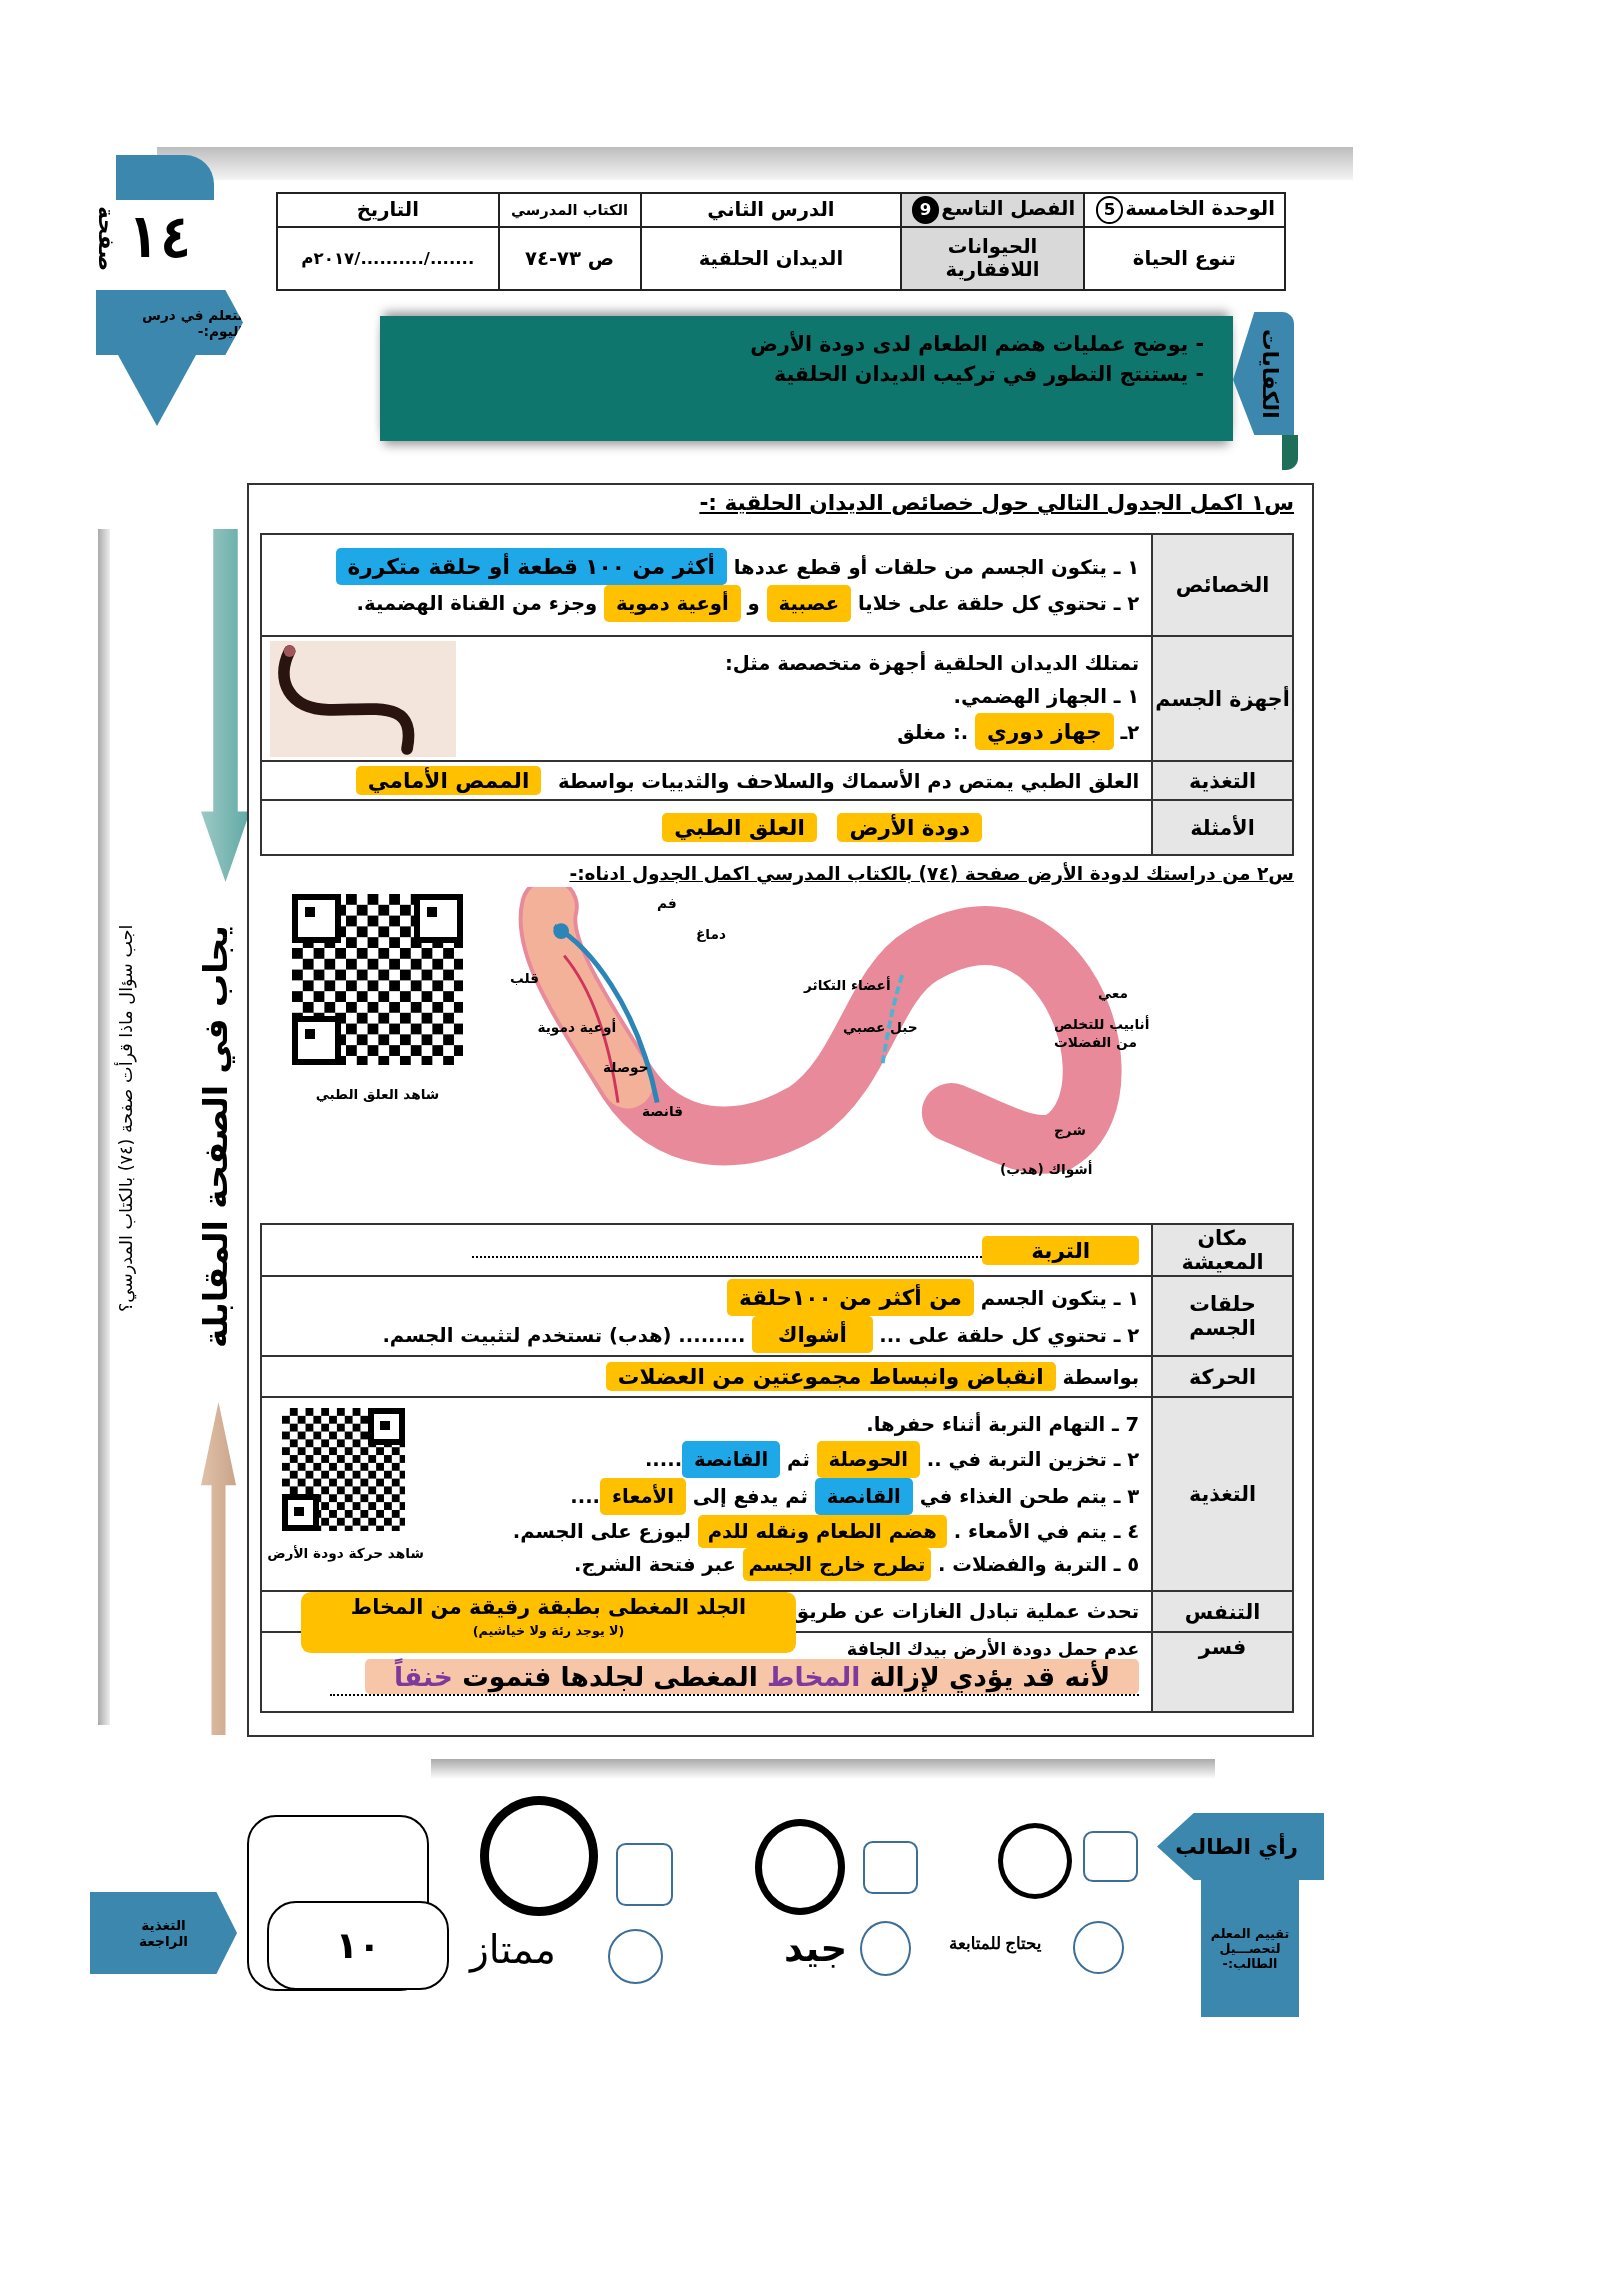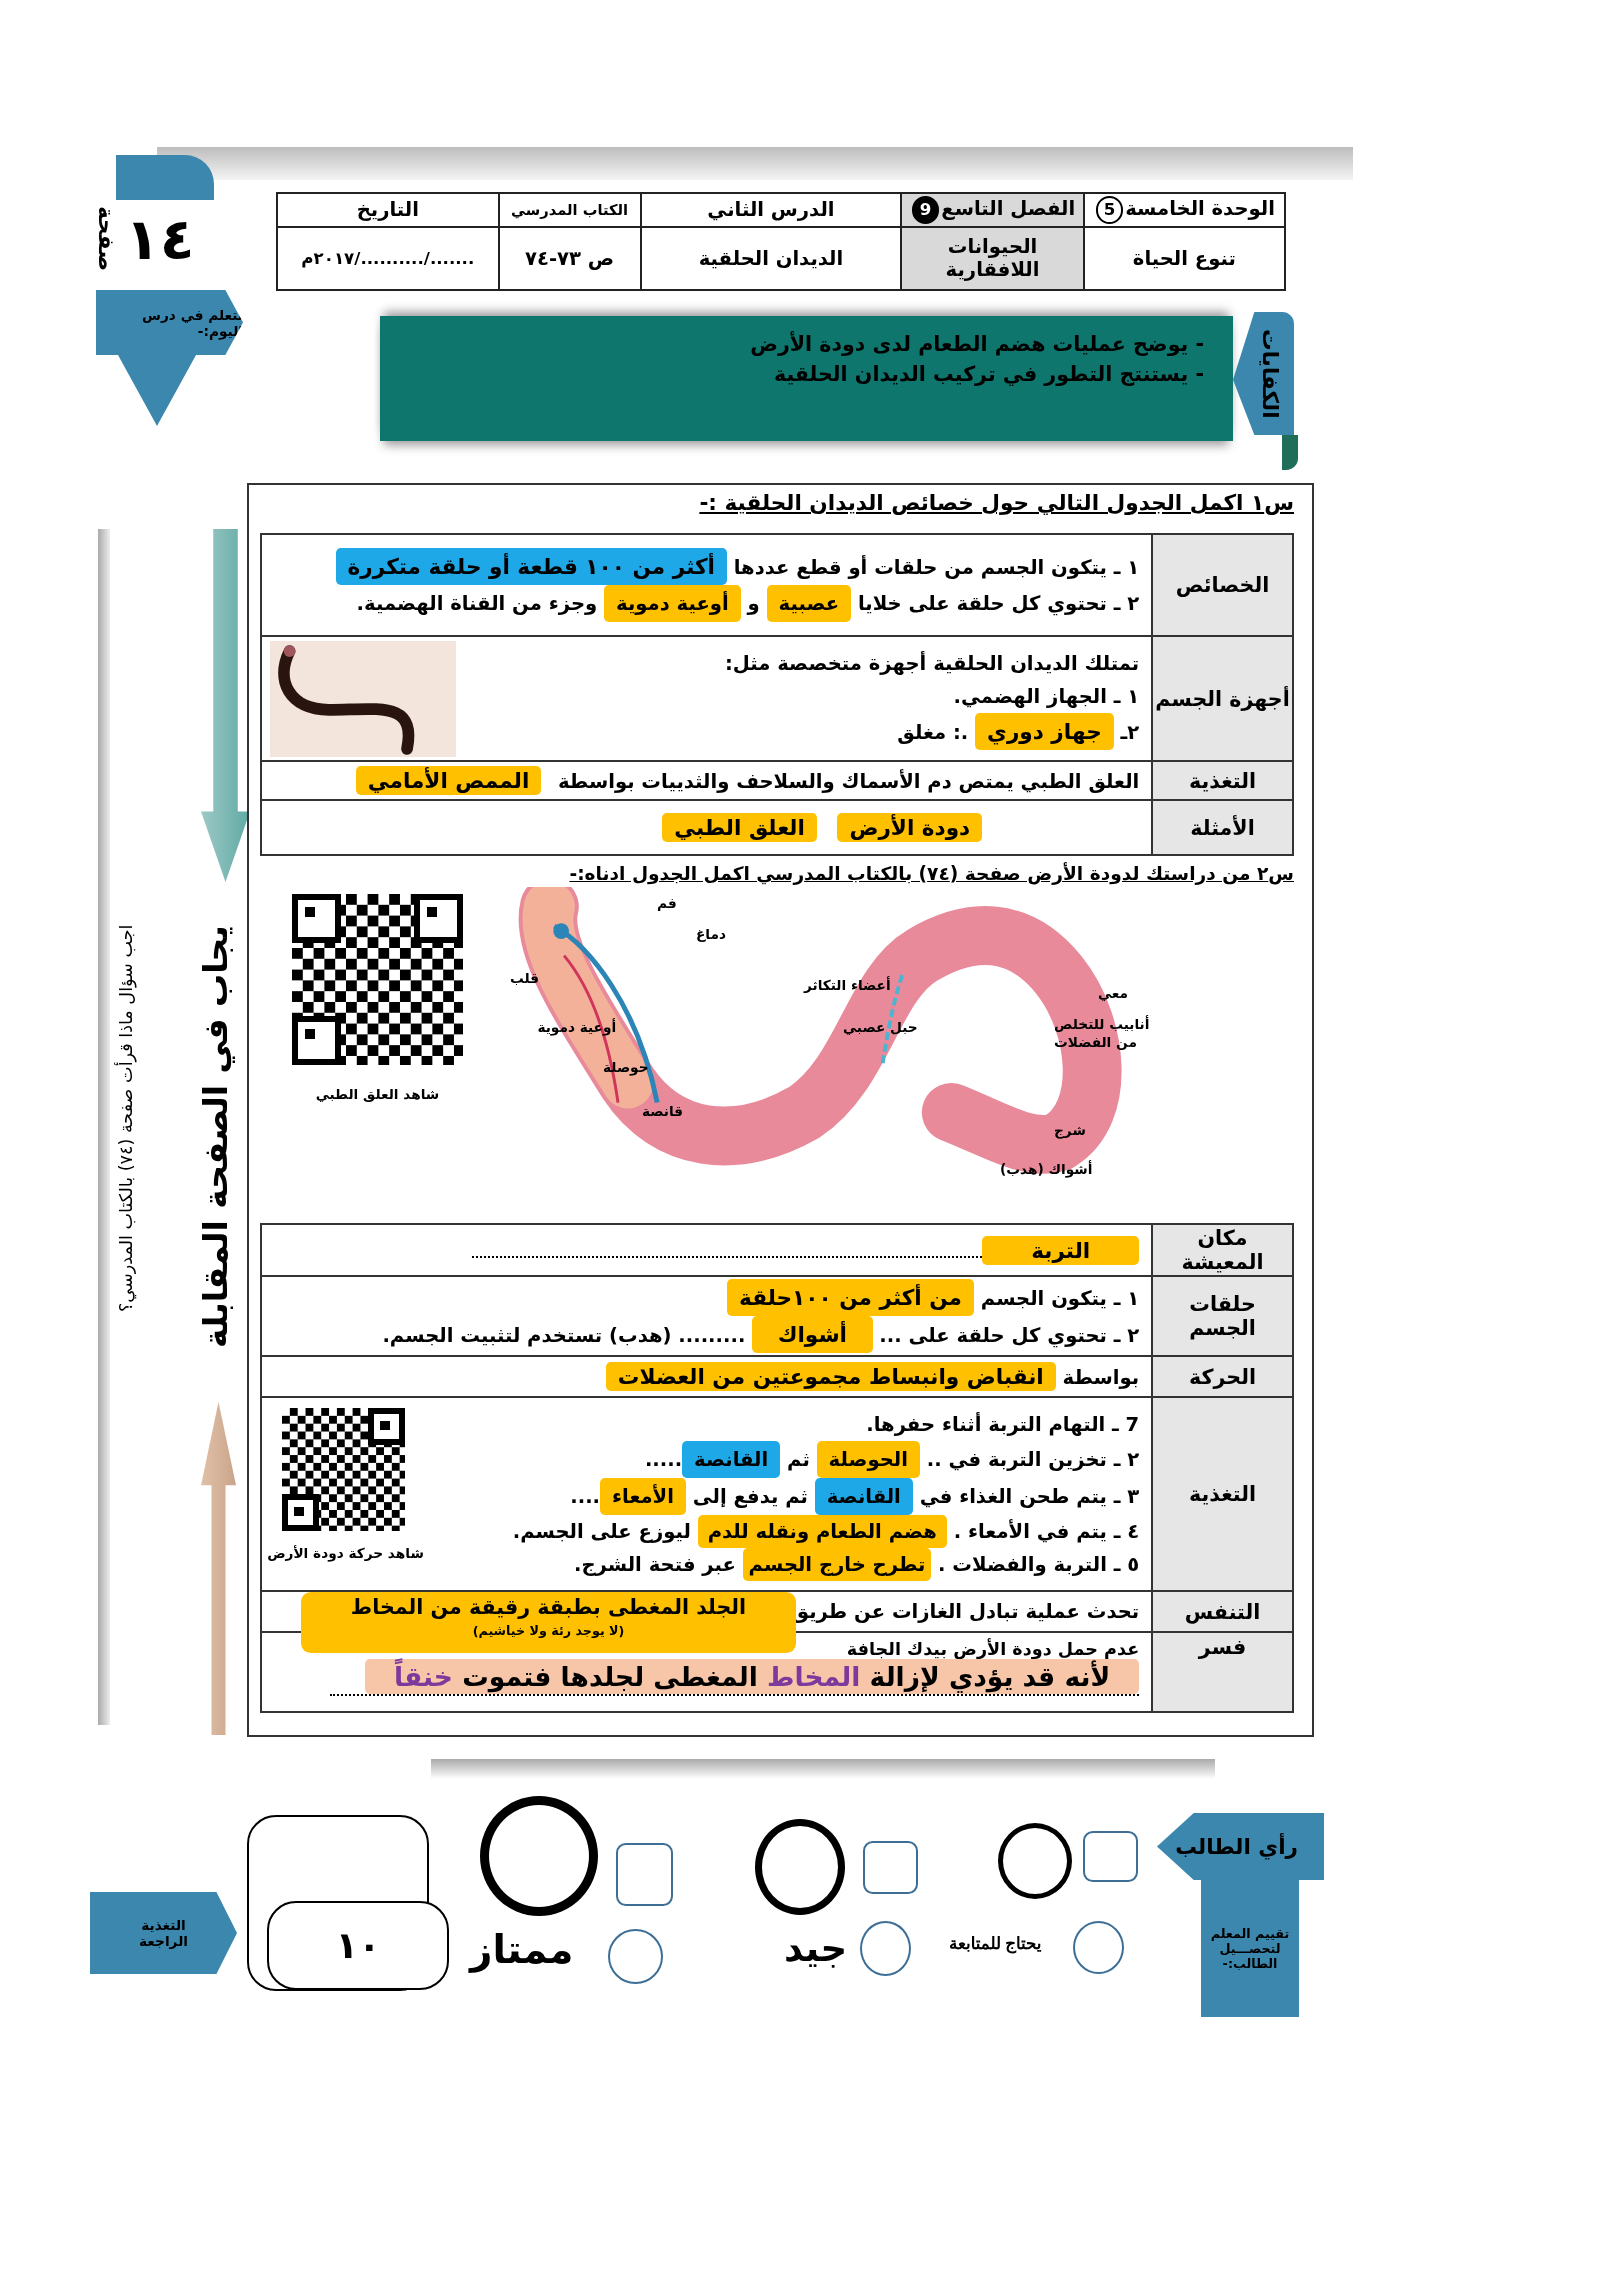--- a/index.html
+++ b/index.html
@@ -43,21 +43,21 @@
   .rb{position:absolute;border:2.9px solid #3c6e96;border-radius:50%;box-sizing:border-box;background:#fff;}
 </style>
 </head>
 <body>
 
 <div class="shadow-bar" style="left:157px;top:147px;width:1196px;height:33px;"></div>
 
 <div class="ribbon" style="left:116px;top:155px;width:98px;height:45px;border-radius:0 29px 0 0;"></div>
 <div class="abs" style="left:94px;top:200px;width:139px;height:78px;background:#fff;display:flex;align-items:center;gap:5.9px;">
   <span style="writing-mode:vertical-rl;font-weight:bold;font-size:21.6px;">صفحة</span>
-  <span style="font-weight:bold;font-size:57px;direction:rtl;">١٤</span>
+  <span style="font-weight:bold;font-size:57px;direction:rtl;font-family:Liberation Mono, monospace;">١٤</span>
 </div>
 <div class="ribbon" style="left:96px;top:290px;width:147px;height:65px;clip-path:polygon(0 0,88% 0,100% 50%,88% 100%,0 100%);display:flex;align-items:center;justify-content:center;">
   <span style="font-size:13.7px;direction:rtl;">نتعلم في درس اليوم:-</span>
 </div>
 <div class="ribbon" style="left:118px;top:355px;width:78px;height:71px;clip-path:polygon(0 0,100% 0,50% 100%);"></div>
 
 <table class="hdr">
   <tbody>
       <tr class="r1">
     <td><span>الوحدة الخامسة</span><span class="circ">5</span></td>
@@ -239,21 +239,21 @@
 
 <div class="face" style="left:480px;top:1796px;width:118px;height:120px;"></div>
 <div class="face" style="left:755px;top:1819px;width:90px;height:96px;border-width:7.8px;"></div>
 <div class="face" style="left:998px;top:1823px;width:74px;height:76px;border-width:5.9px;"></div>
 
 <div class="cb" style="left:616px;top:1843px;width:57px;height:63px;"></div>
 <div class="cb" style="left:863px;top:1841px;width:55px;height:53px;"></div>
 <div class="cb" style="left:1083px;top:1831px;width:55px;height:51px;"></div>
 
 <div class="rb" style="left:608px;top:1929px;width:55px;height:55px;"></div>
-<span class="abs" style="left:470px;top:1927px;font-size:39px;font-weight:bold;">ممتاز</span>
+<span class="abs" style="left:470px;top:1927px;font-size:39px;font-weight:normal;">ممتاز</span>
 <div class="rb" style="left:860px;top:1921px;width:51px;height:55px;"></div>
 <span class="abs" style="left:784px;top:1927px;font-size:37px;font-weight:bold;">جيد</span>
 <div class="rb" style="left:1073px;top:1921px;width:51px;height:53px;"></div>
 <span class="abs" style="left:949px;top:1933px;font-size:16.7px;font-weight:bold;font-family:Liberation Serif, serif;">يحتاج للمتابعة</span>
 
 <div class="ribbon" style="left:1157px;top:1813px;width:167px;height:67px;clip-path:polygon(22% 0,100% 0,100% 100%,22% 100%,0 50%);display:flex;align-items:center;justify-content:center;padding-right:7.8px;box-sizing:border-box;">
   <span style="font-size:21.6px;direction:rtl;">رأي الطالب</span>
 </div>
 <div class="ribbon" style="left:1201px;top:1880px;width:98px;height:137px;display:flex;align-items:center;justify-content:center;">
   <span style="font-size:12.7px;direction:rtl;text-align:center;width:88px;">تقييم المعلم لتحصـــيل الطالب:-</span>

